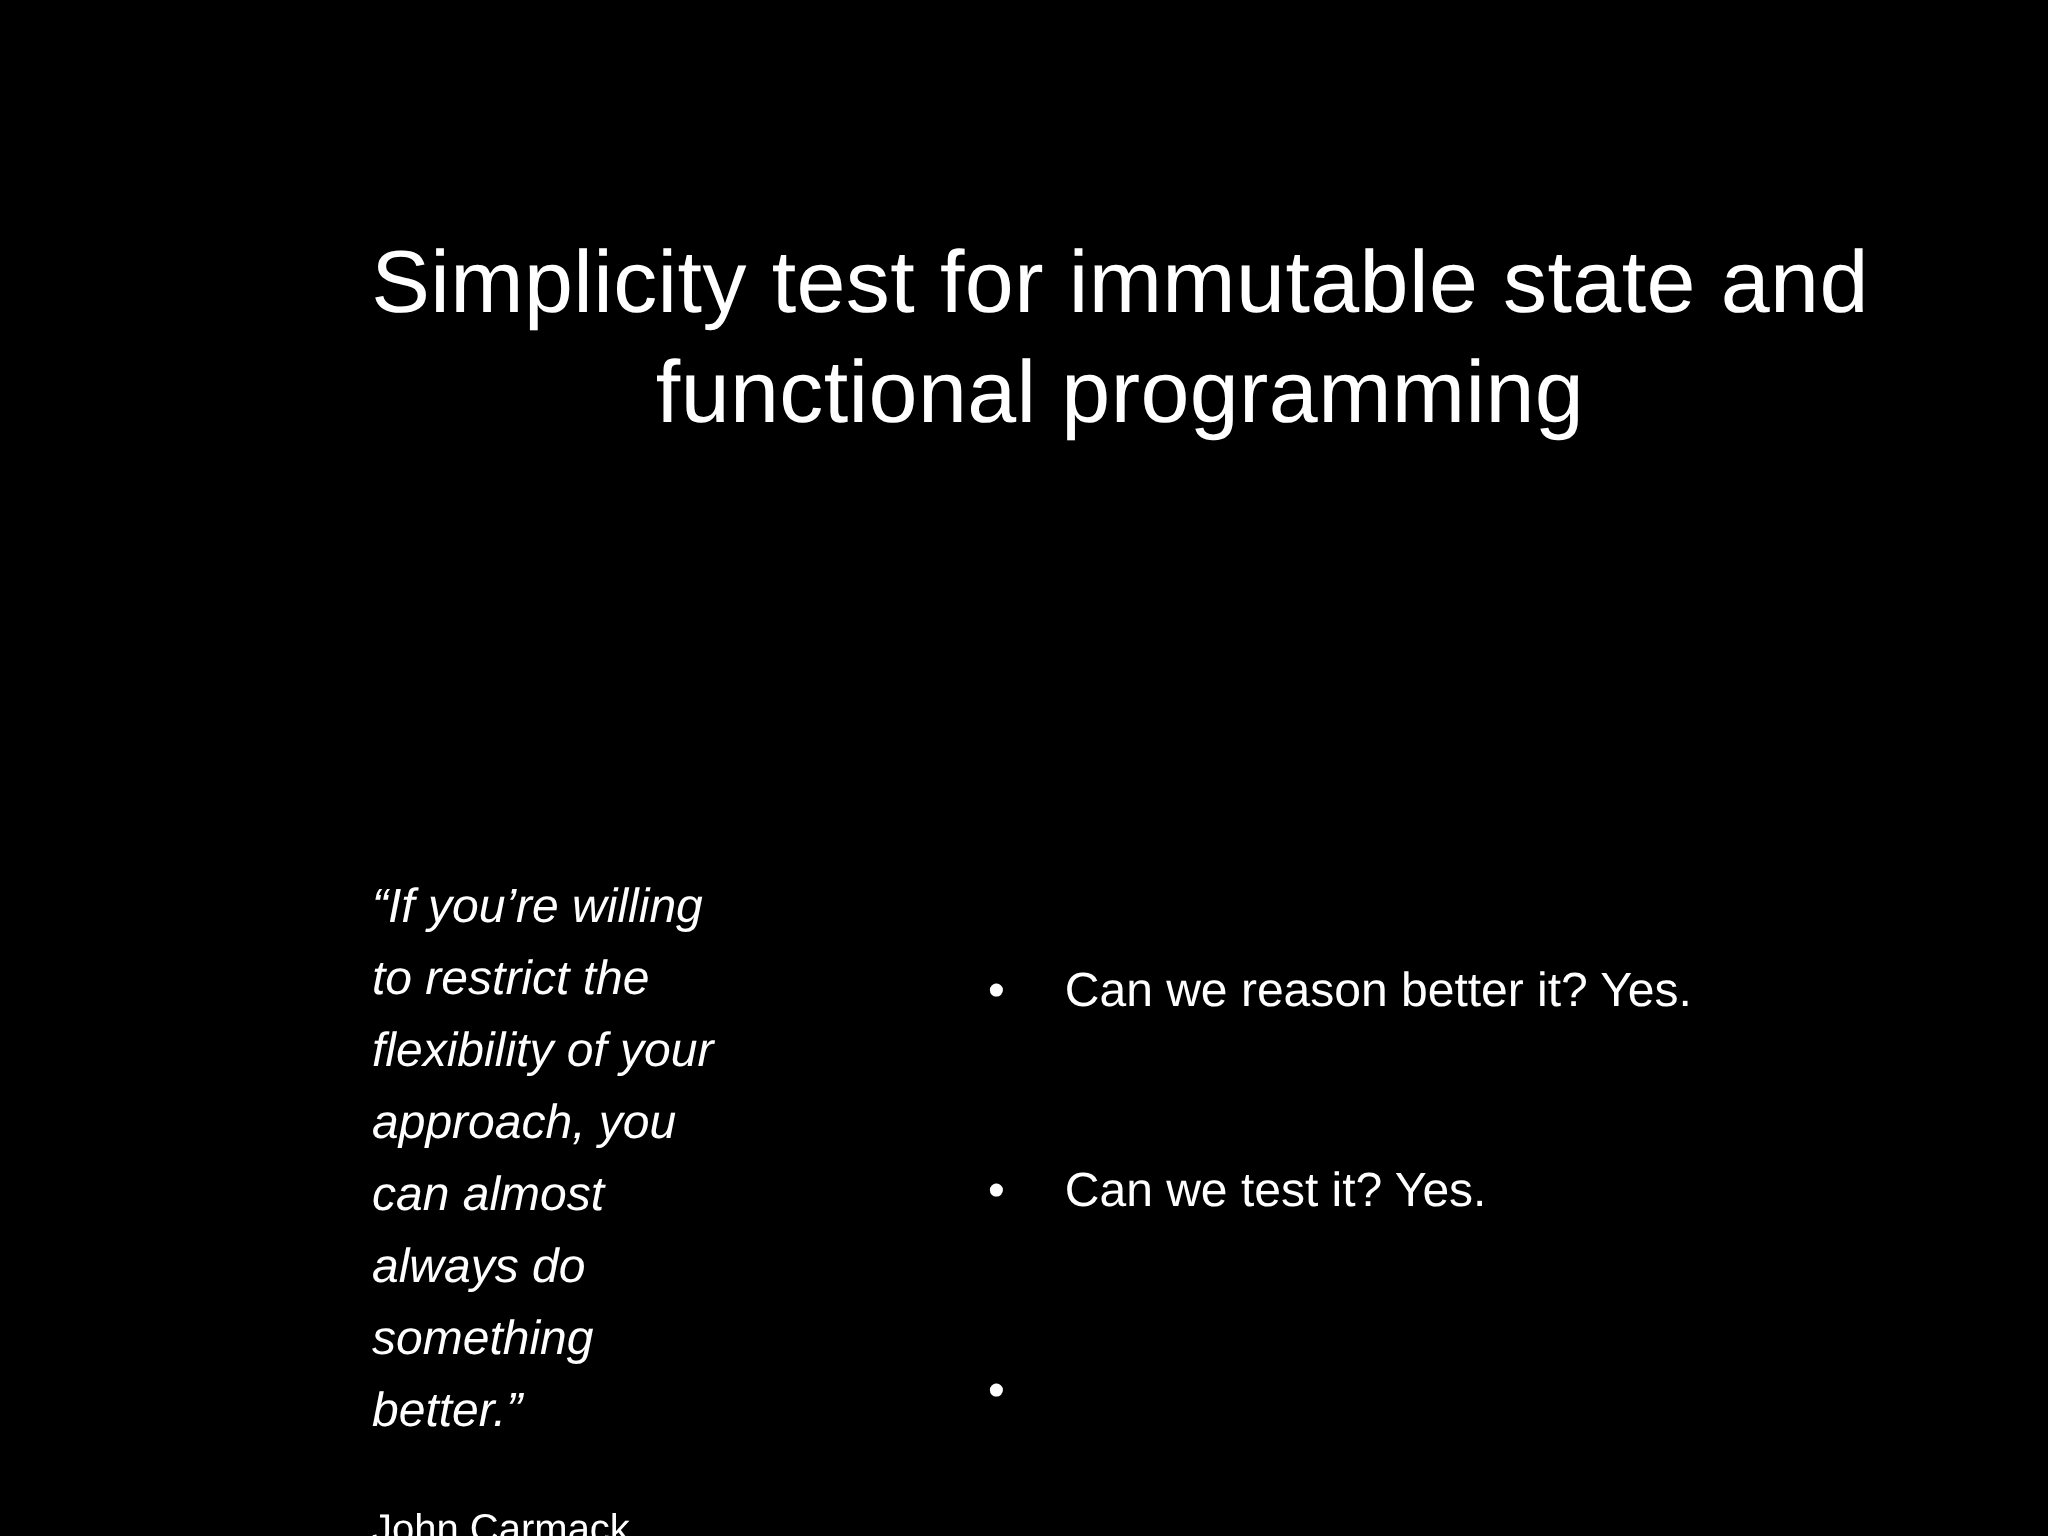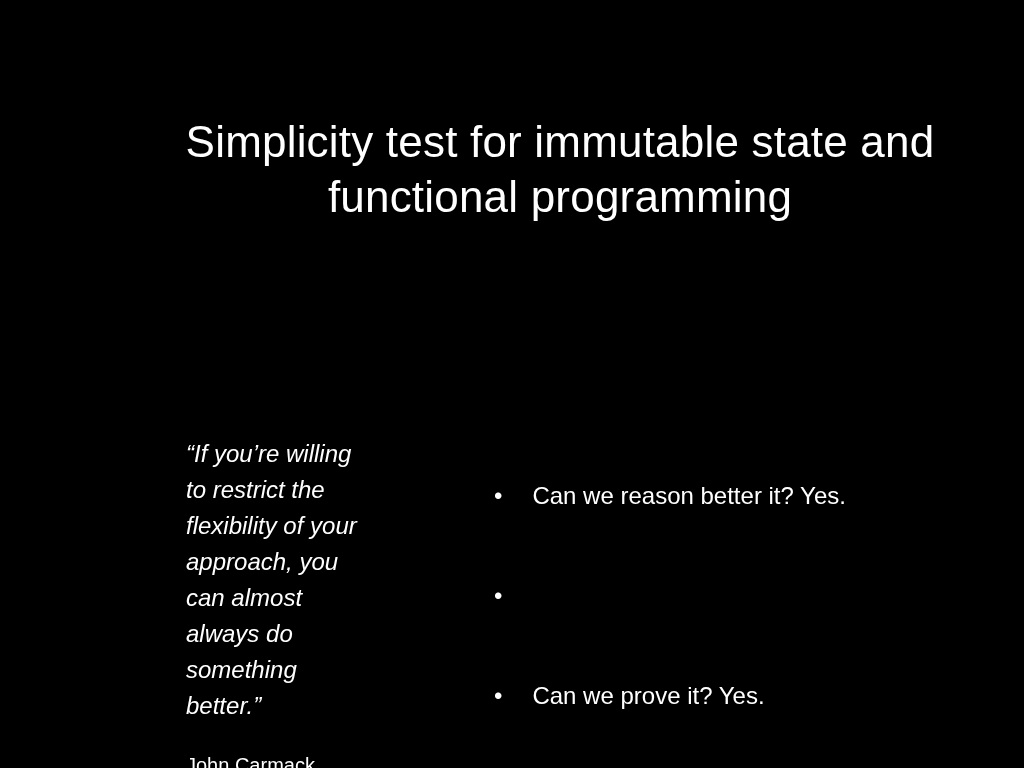--- a/index.html
+++ b/index.html
@@ -74,20 +74,20 @@
       <p class="quote-text">“If you’re willing to restrict the flexibility of your approach, you can almost always do something better.”</p>
       <p class="quote-attribution">John Carmack</p>
     </div>
     <div class="bullets">
       <div class="bullet-item">
         <span class="bullet-marker">•</span>
         <span>Can we reason better it? Yes.</span>
       </div>
       <div class="bullet-item">
         <span class="bullet-marker">•</span>
+        <span>Can we test it? Yes.</span>
       </div>
       <div class="bullet-item">
         <span class="bullet-marker">•</span>
-        <span>Can we prove it? Yes.</span>
       </div>
     </div>
   </div>
 </div>
 
 </body></html>

